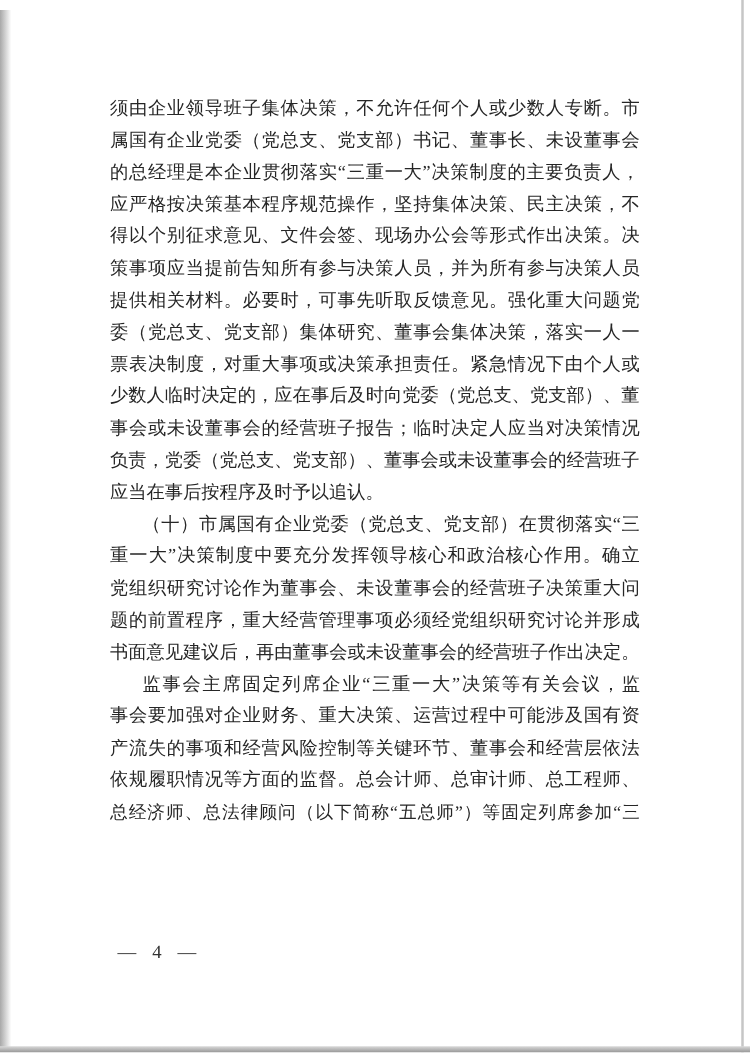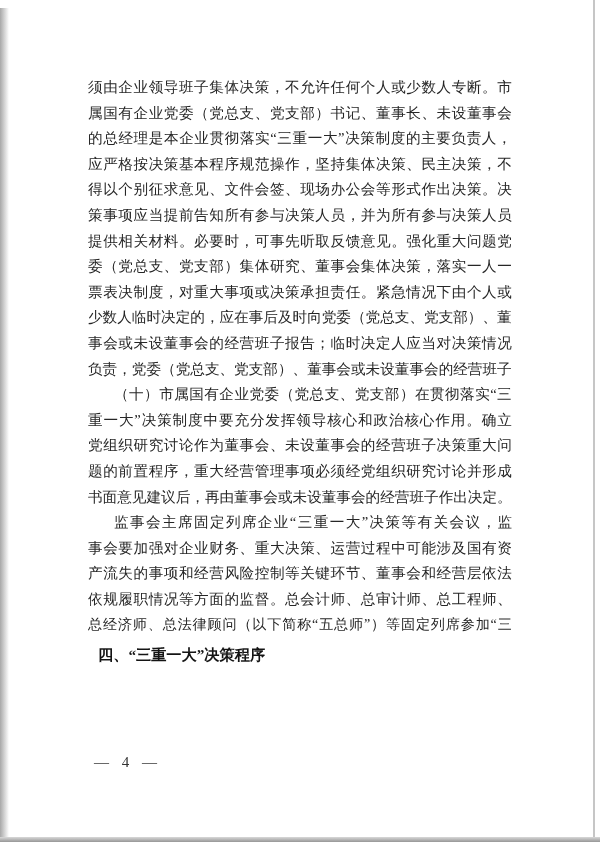--- a/index.html
+++ b/index.html
@@ -421,20 +421,21 @@
           <span>设</span>
           <span>董</span>
           <span>事</span>
           <span>会</span>
           <span>的</span>
           <span>经</span>
           <span>营</span>
           <span>班</span>
           <span>子</span>
         </div>
+        <div class="line left">应当在事后按程序及时予以追认。</div>
         <div class="line justify indent">
           <span>（</span>
           <span>十</span>
           <span>）</span>
           <span>市</span>
           <span>属</span>
           <span>国</span>
           <span>有</span>
           <span>企</span>
           <span>业</span>
@@ -722,17 +723,16 @@
           <span>固</span>
           <span>定</span>
           <span>列</span>
           <span>席</span>
           <span>参</span>
           <span>加</span>
           <span>“</span>
           <span>三</span>
         </div>
       </div>
-    <div class="section-heading">四、“三重一大”决策程序</div>
   </div>
 
   <div class="page-number">— 4 —</div>
 </div>
 
 </body></html>

